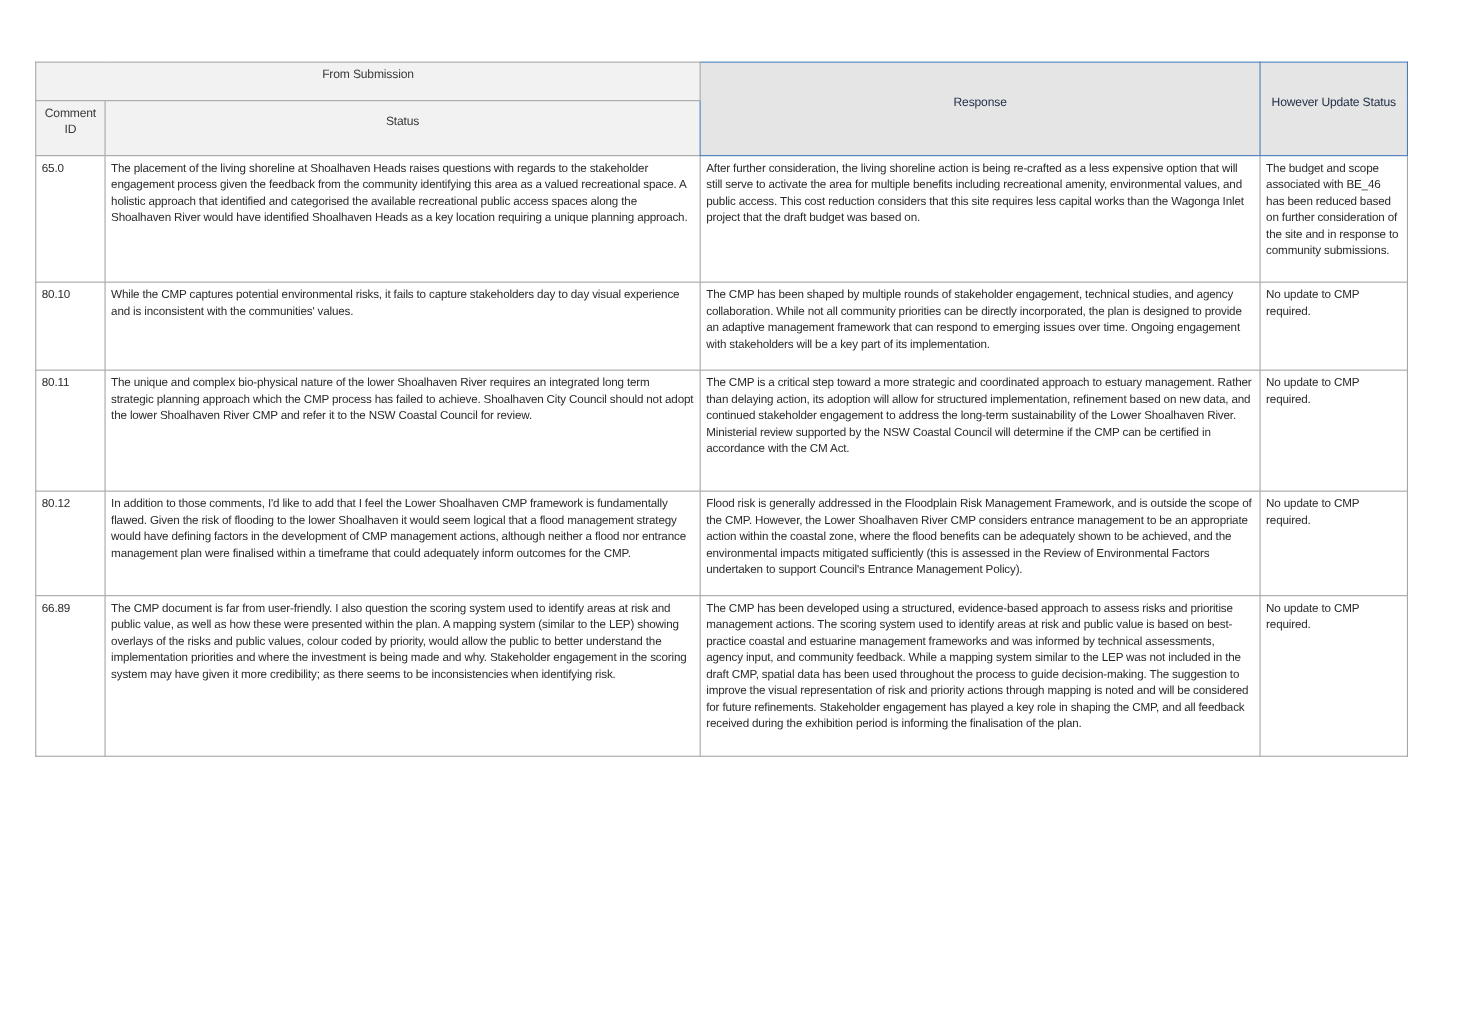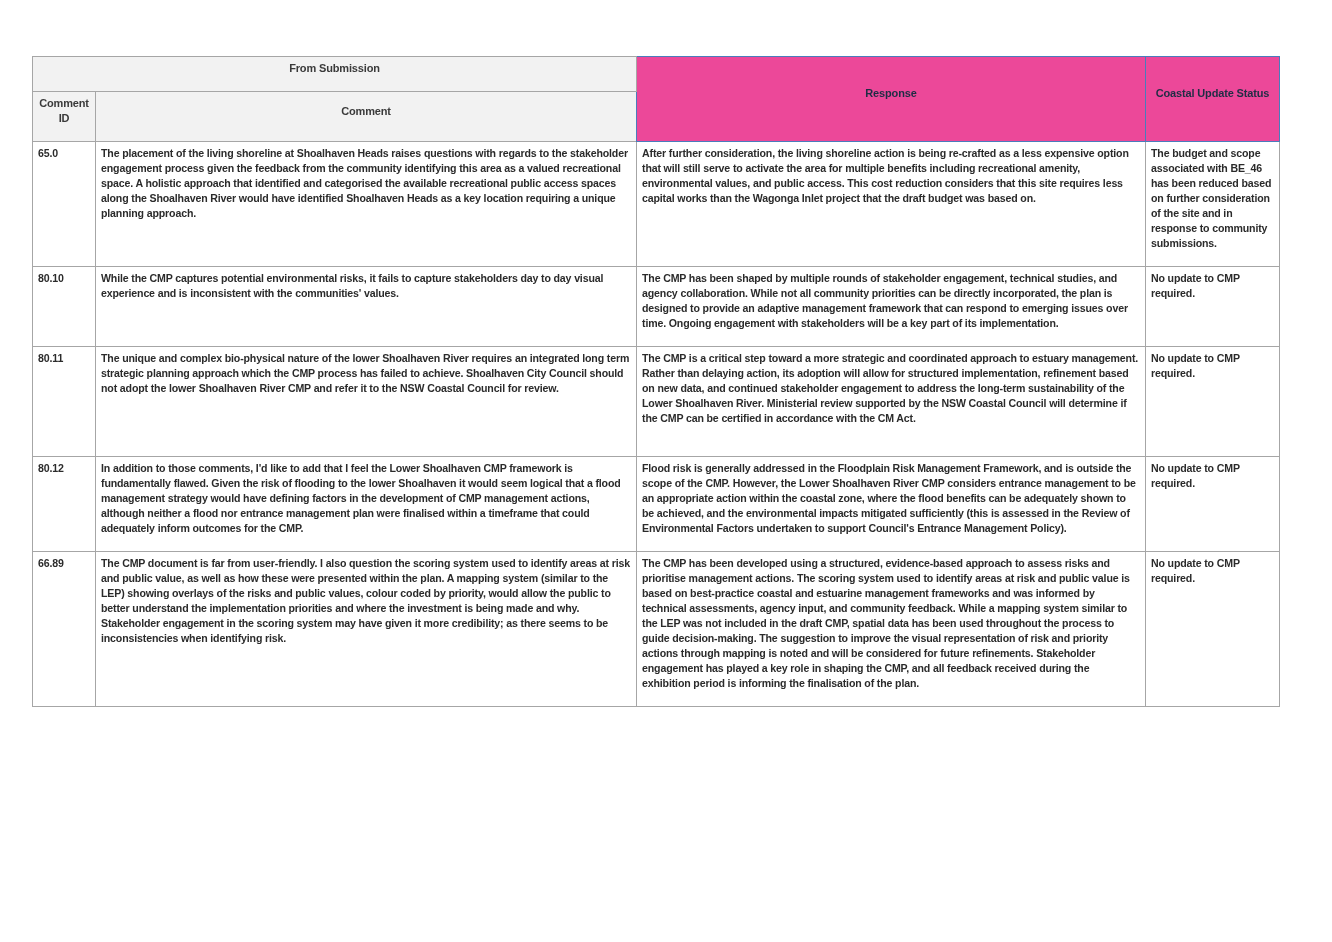--- a/index.html
+++ b/index.html
@@ -5,28 +5,28 @@
     html, body { margin: 0; padding: 0; background: #ffffff; }
     body { width: 1332px; height: 942px; position: relative; overflow: hidden;
            font-family: "Liberation Sans", "DejaVu Sans", sans-serif; color: #2b2b2b; }
     table.sub-table {
       position: absolute; left: 32px; top: 56px;
       border-collapse: collapse; table-layout: fixed;
       width: 1247px; font-size: 10.6px; line-height: 15px;
     }
     .sub-table td, .sub-table th {
       border: 1px solid #a6a6a6; vertical-align: top; padding: 4px 5px 15px 5px;
-      font-weight: bold; text-align: left; letter-spacing: -0.15px;
+      font-weight: normal; text-align: left; letter-spacing: -0.15px;
     }
     .sub-table th.grey {
       background: #f2f2f2; color: #3a3a3a; text-align: center; vertical-align: middle;
       font-size: 11px;
     }
     .sub-table th.blue {
-      background: #ec4899; color: #1f2d44; text-align: center; vertical-align: middle;
+      background: #e5e5e5; color: #1f2d44; text-align: center; vertical-align: middle;
       border-color: #4a7cbc; font-size: 11px;
     }
     .sub-table tr.h1 { height: 25px; }
     .sub-table tr.h2 { height: 40px; }
     .sub-table tr.r1 { height: 115px; }
     .sub-table tr.r2 { height: 70px; }
     .sub-table tr.r3 { height: 110px; }
     .sub-table tr.r4 { height: 86px; }
     .sub-table tr.r5 { height: 146px; }
     col.c-id { width: 63px; }
@@ -41,25 +41,25 @@
   <colgroup>
     <col class="c-id">
       <col class="c-comment">
       <col class="c-response">
       <col class="c-status">
   </colgroup>
   <thead>
     <tr class="h1">
       <th class="grey" colspan="2">From Submission</th>
       <th class="blue" rowspan="2">Response</th>
-      <th class="blue" rowspan="2">Coastal Update Status</th>
+      <th class="blue" rowspan="2">However Update Status</th>
     </tr>
     <tr class="h2">
       <th class="grey">Comment ID</th>
-      <th class="grey">Comment</th>
+      <th class="grey">Status</th>
     </tr>
   </thead>
   <tbody>
     <tr class="r1">
       <td>65.0</td>
       <td>The placement of the living shoreline at Shoalhaven Heads raises questions with regards to the stakeholder engagement process given the feedback from the community identifying this area as a valued recreational space. A holistic approach that identified and categorised the available recreational public access spaces along the Shoalhaven River would have identified Shoalhaven Heads as a key location requiring a unique planning approach.</td>
       <td>After further consideration, the living shoreline action is being re-crafted as a less expensive option that will still serve to activate the area for multiple benefits including recreational amenity, environmental values, and public access. This cost reduction considers that this site requires less capital works than the Wagonga Inlet project that the draft budget was based on.</td>
       <td>The budget and scope associated with BE_46 has been reduced based on further consideration of the site and in response to community submissions.</td>
     </tr>
     <tr class="r2">

